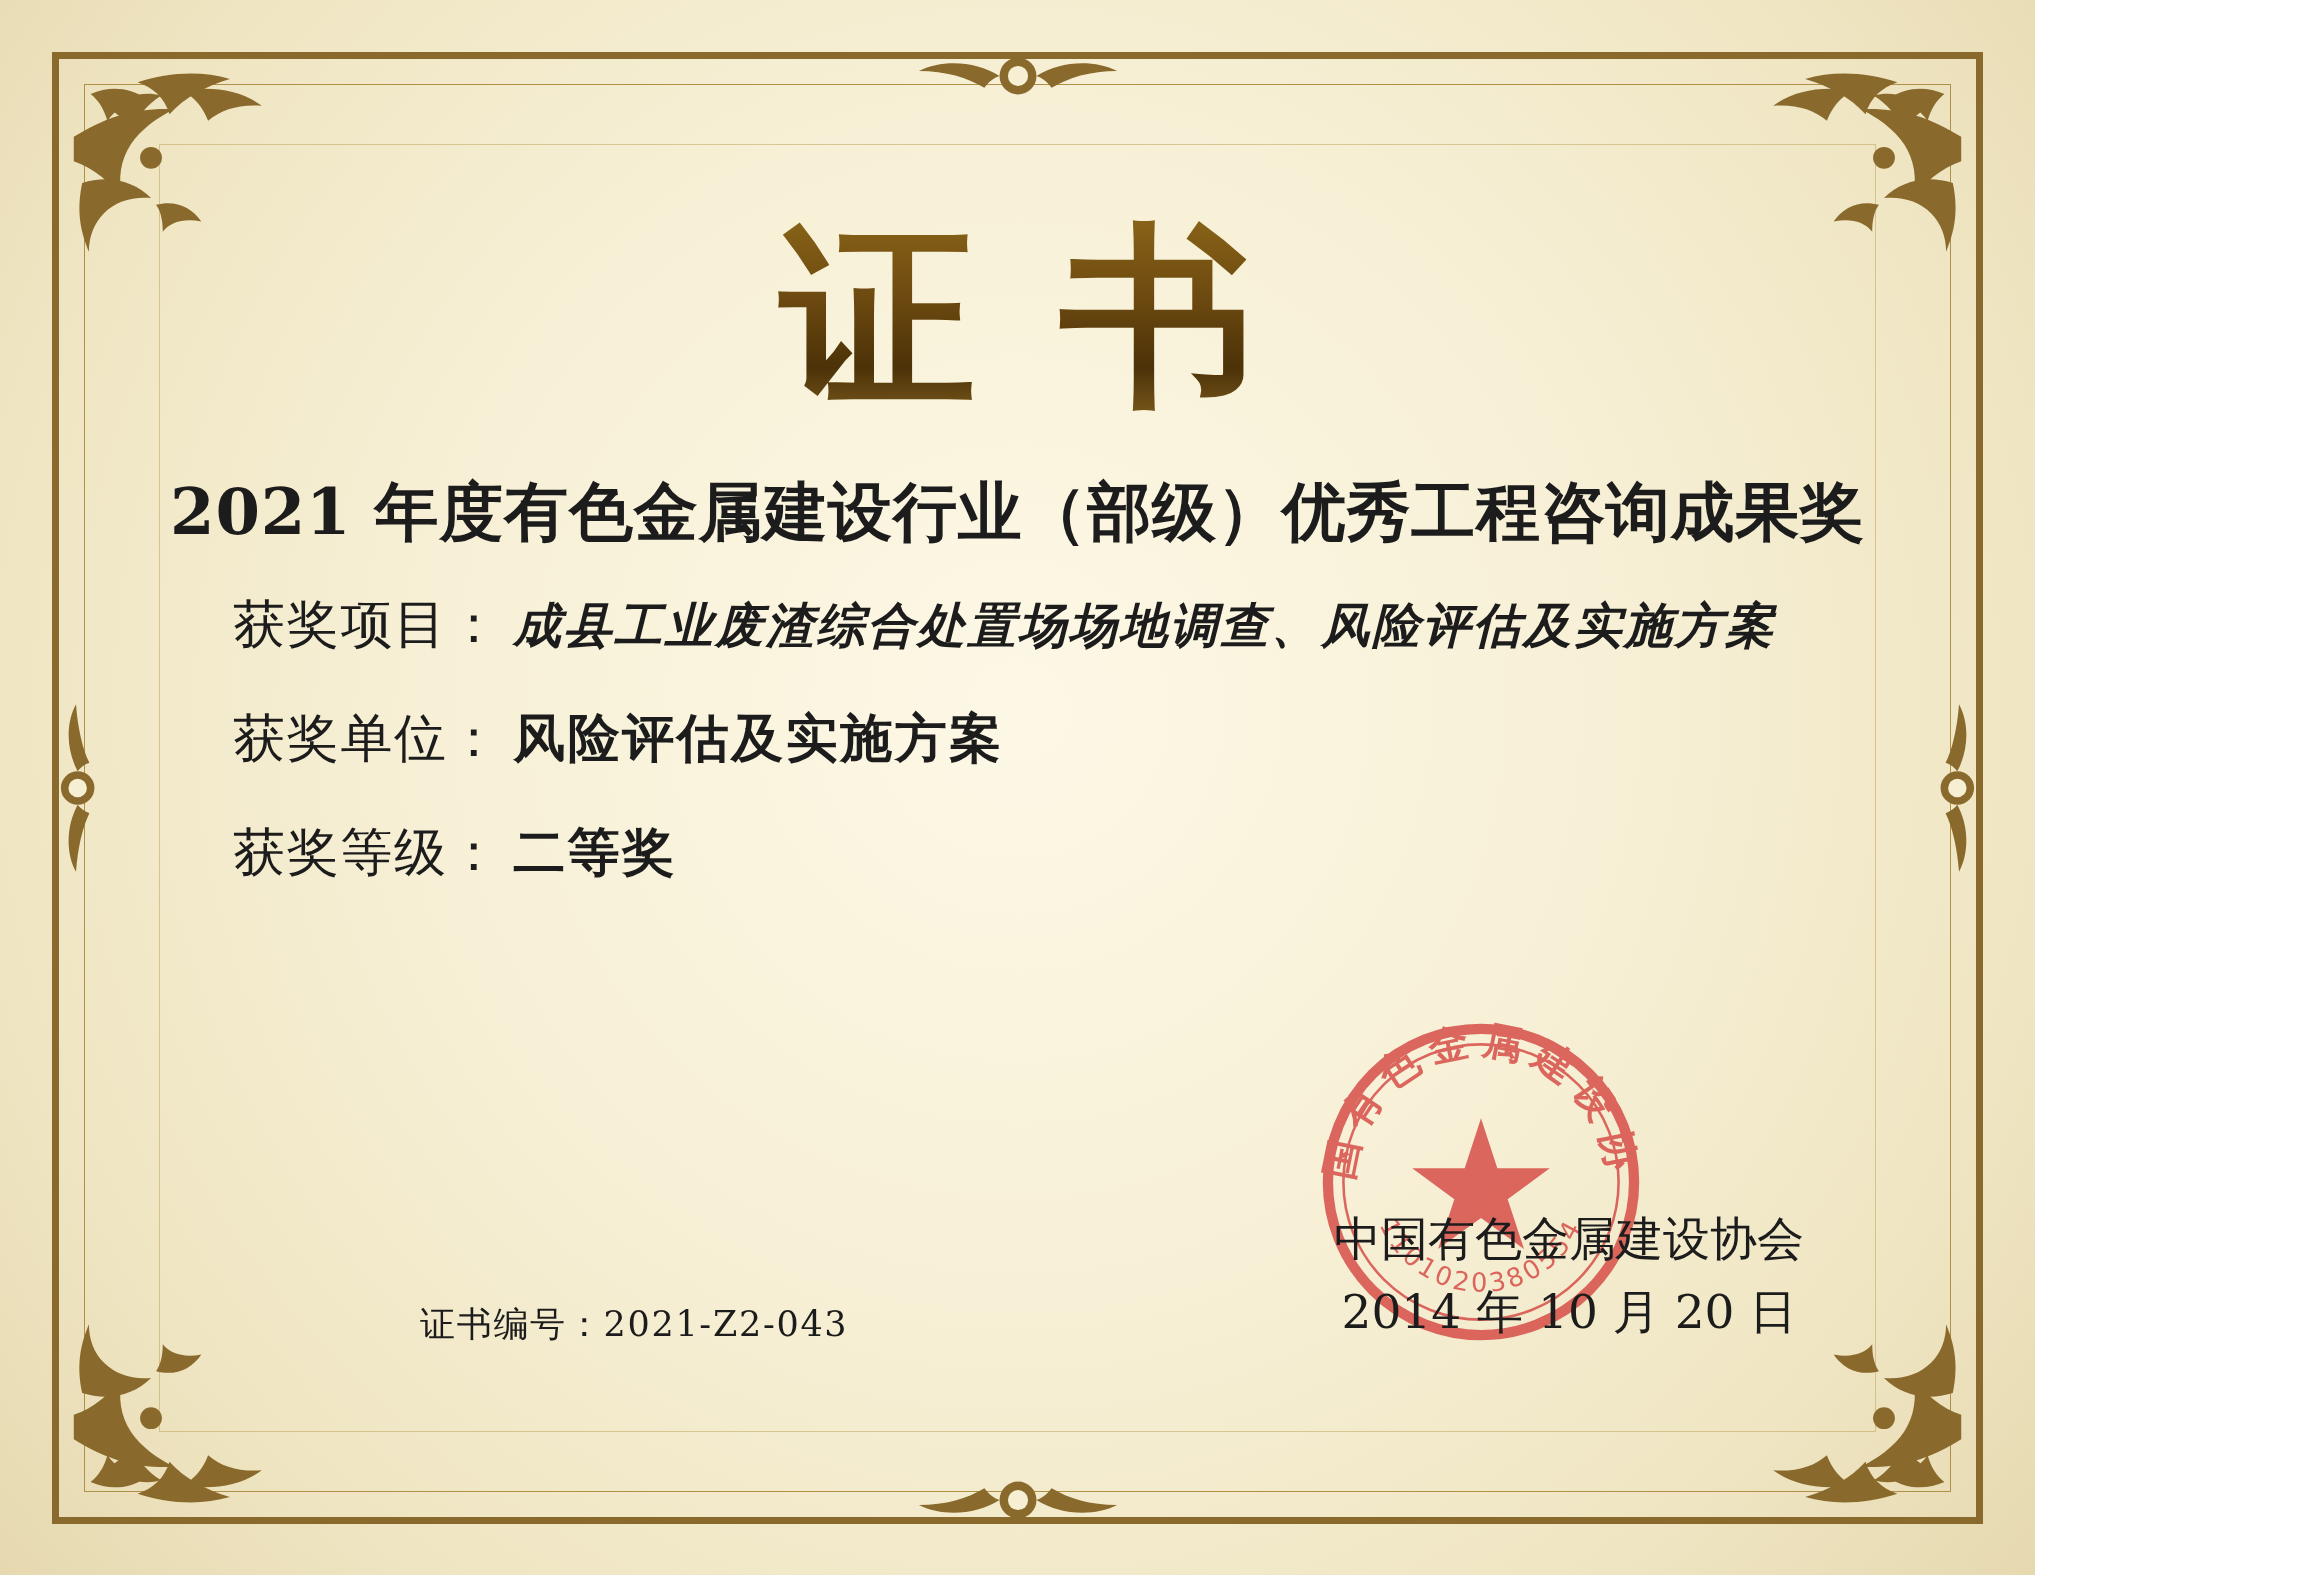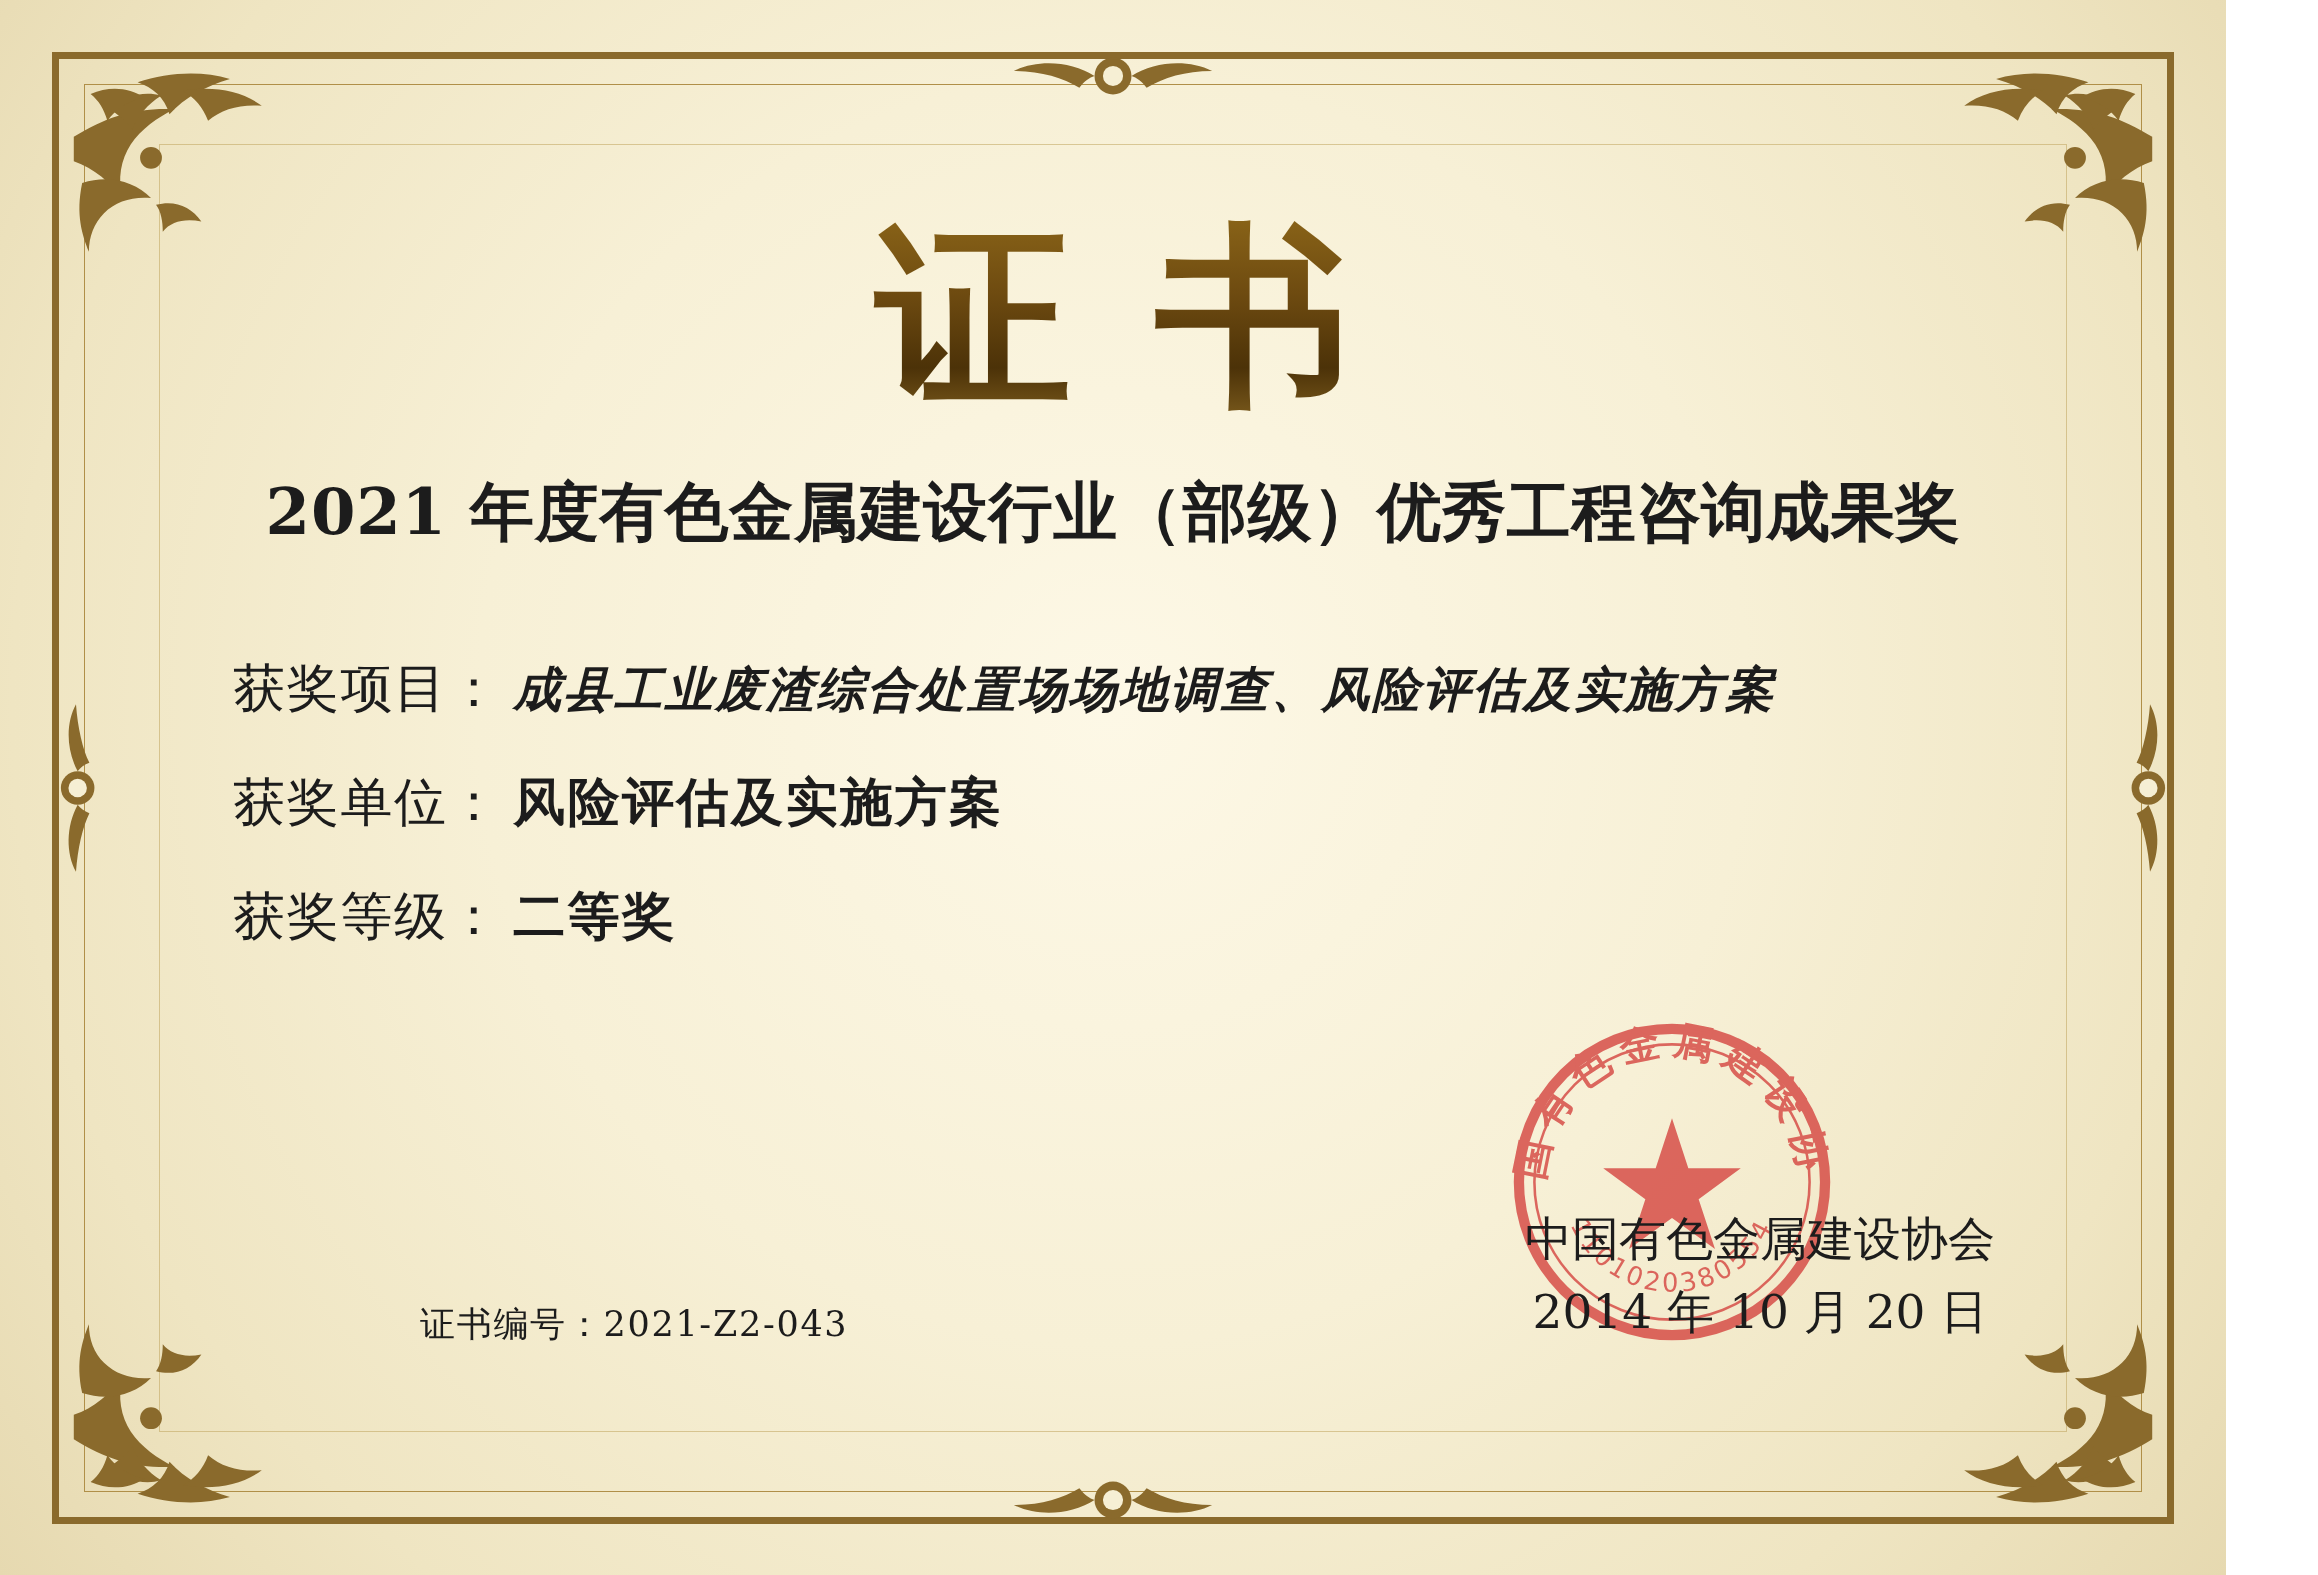--- a/index.html
+++ b/index.html
@@ -3,21 +3,21 @@
 <meta charset="utf-8">
 <title>证书</title>
 <style>
   html, body {
     margin: 0;
     padding: 0;
     background: #ffffff;
   }
   #certificate {
     position: relative;
-    width: 2226px;
+    width: 2035px;
     height: 1576px;
     overflow: hidden;
     font-family: "DejaVu Serif", "Liberation Serif", serif;
     background-color: #f6efd4;
     background-image:
       radial-gradient(circle at 50% 45%, #fdf8e6 0%, #f7f0d6 45%, #efe5c2 78%, #e6d9b0 100%),
       repeating-linear-gradient(0deg, rgba(210,192,140,0.18) 0px, rgba(210,192,140,0.18) 0.8px, rgba(255,255,255,0) 0.8px, rgba(255,255,255,0) 5.9px),
       repeating-linear-gradient(90deg, rgba(210,192,140,0.18) 0px, rgba(210,192,140,0.18) 0.8px, rgba(255,255,255,0) 0.8px, rgba(255,255,255,0) 5.9px);
   }
 
@@ -87,21 +87,21 @@
   .award-name {
     text-align: center;
     margin-top: 50px;
     font-size: 64px;
     font-weight: 700;
     color: #1c1c1c;
     letter-spacing: 0.8px;
     white-space: nowrap;
   }
   .fields {
-    margin-top: 98px;
+    margin-top: 34px;
     padding-left: 65px;
     text-align: center;
   }
   .field-row {
     display: flex;
     align-items: baseline;
     margin-bottom: 44px;
     font-size: 52px;
     color: #1c1c1c;
     white-space: nowrap;

